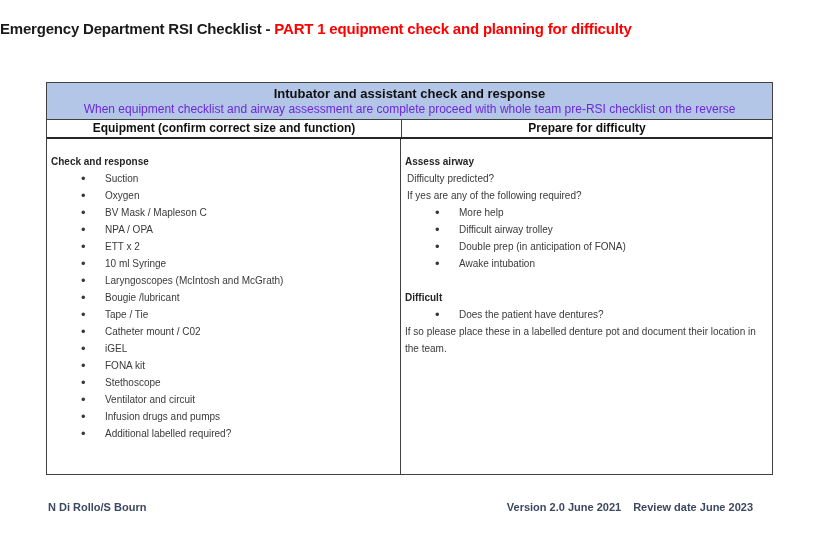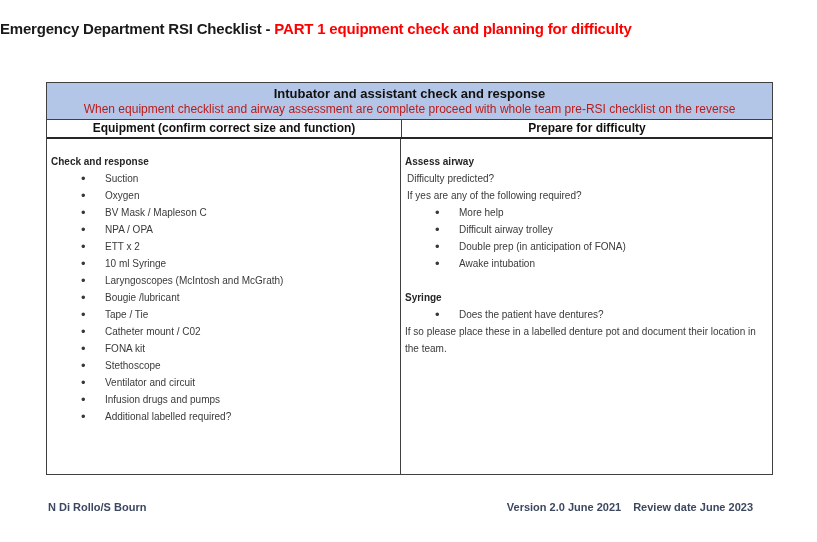--- a/index.html
+++ b/index.html
@@ -41,21 +41,21 @@
     text-align: center;
     font-weight: bold;
     font-size: 13px;
     color: #111111;
     padding-top: 3px;
     line-height: 16px;
   }
   .h2 {
     text-align: center;
     font-size: 12px;
-    color: #b91c1c;
+    color: #6d28d9;
     line-height: 15px;
     padding: 0 2px 2px 2px;
     white-space: nowrap;
     overflow: hidden;
   }
   .colheads {
     display: flex;
     border-bottom: 2px solid #262626;
     background: #ffffff;
   }
@@ -152,39 +152,40 @@
           <li>Suction</li>
           <li>Oxygen</li>
           <li>BV Mask / Mapleson C</li>
           <li>NPA / OPA</li>
           <li>ETT x 2</li>
           <li>10 ml Syringe</li>
           <li>Laryngoscopes (McIntosh and McGrath)</li>
           <li>Bougie /lubricant</li>
           <li>Tape / Tie</li>
           <li>Catheter mount / C02</li>
+          <li>iGEL</li>
           <li>FONA kit</li>
           <li>Stethoscope</li>
           <li>Ventilator and circuit</li>
           <li>Infusion drugs and pumps</li>
           <li>Additional labelled required?</li>
         </ul>
       </div>
 
       <div class="cell cell-right">
         <div class="cell-heading">Assess airway</div>
         <div class="plain">Difficulty predicted?</div>
         <div class="plain">If yes are any of the following required?</div>
         <ul class="bullets">
           <li>More help</li>
           <li>Difficult airway trolley</li>
           <li>Double prep (in anticipation of FONA)</li>
           <li>Awake intubation</li>
         </ul>
-        <div class="cell-heading dentures-heading">Syringe</div>
+        <div class="cell-heading dentures-heading">Difficult</div>
         <ul class="bullets">
           <li>Does the patient have dentures?</li>
         </ul>
         <div class="plain note">If so please place these in a labelled denture pot and document their location in the team.</div>
       </div>
 
     </div>
   </div>
 
   <div class="footer">

